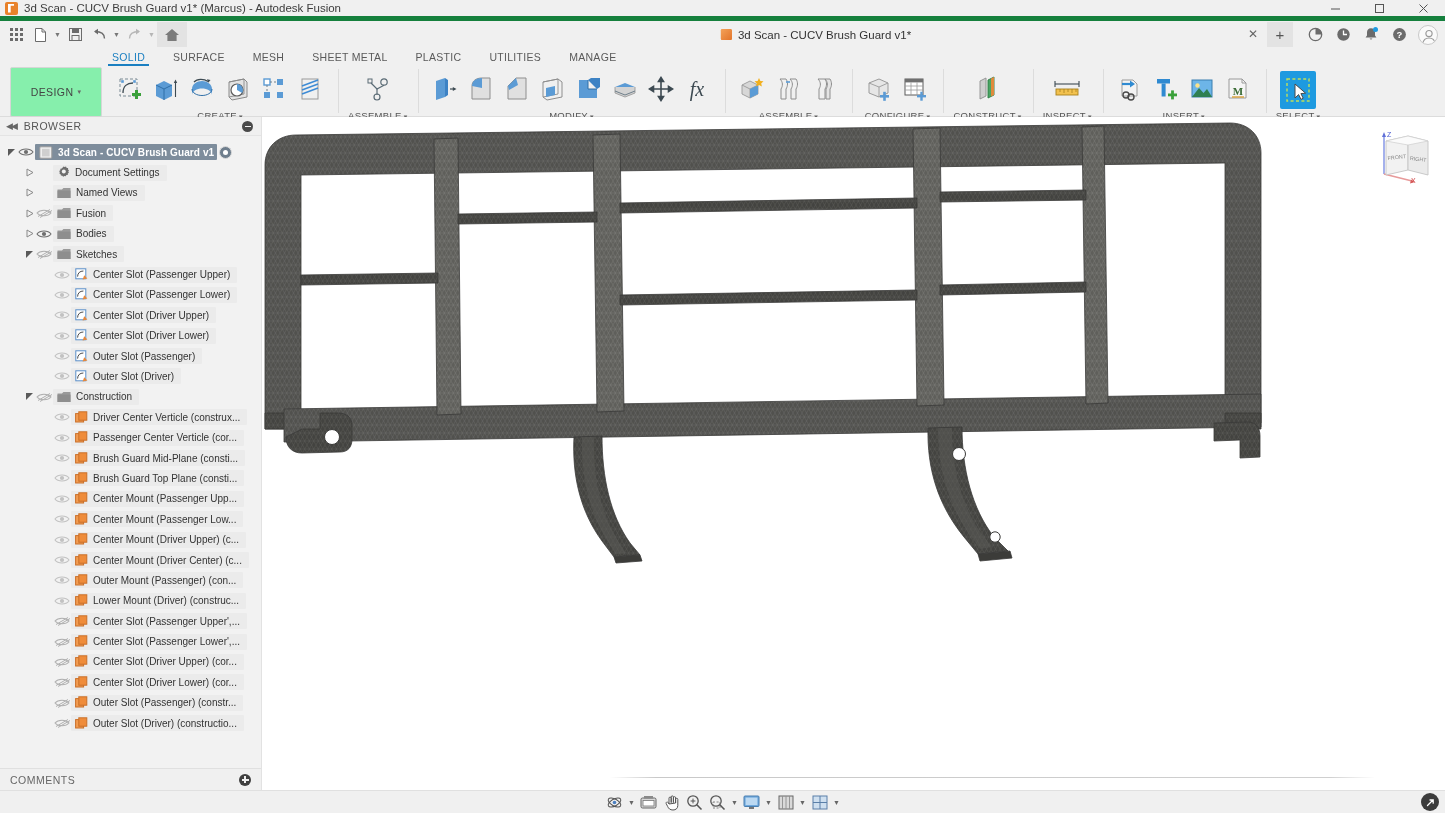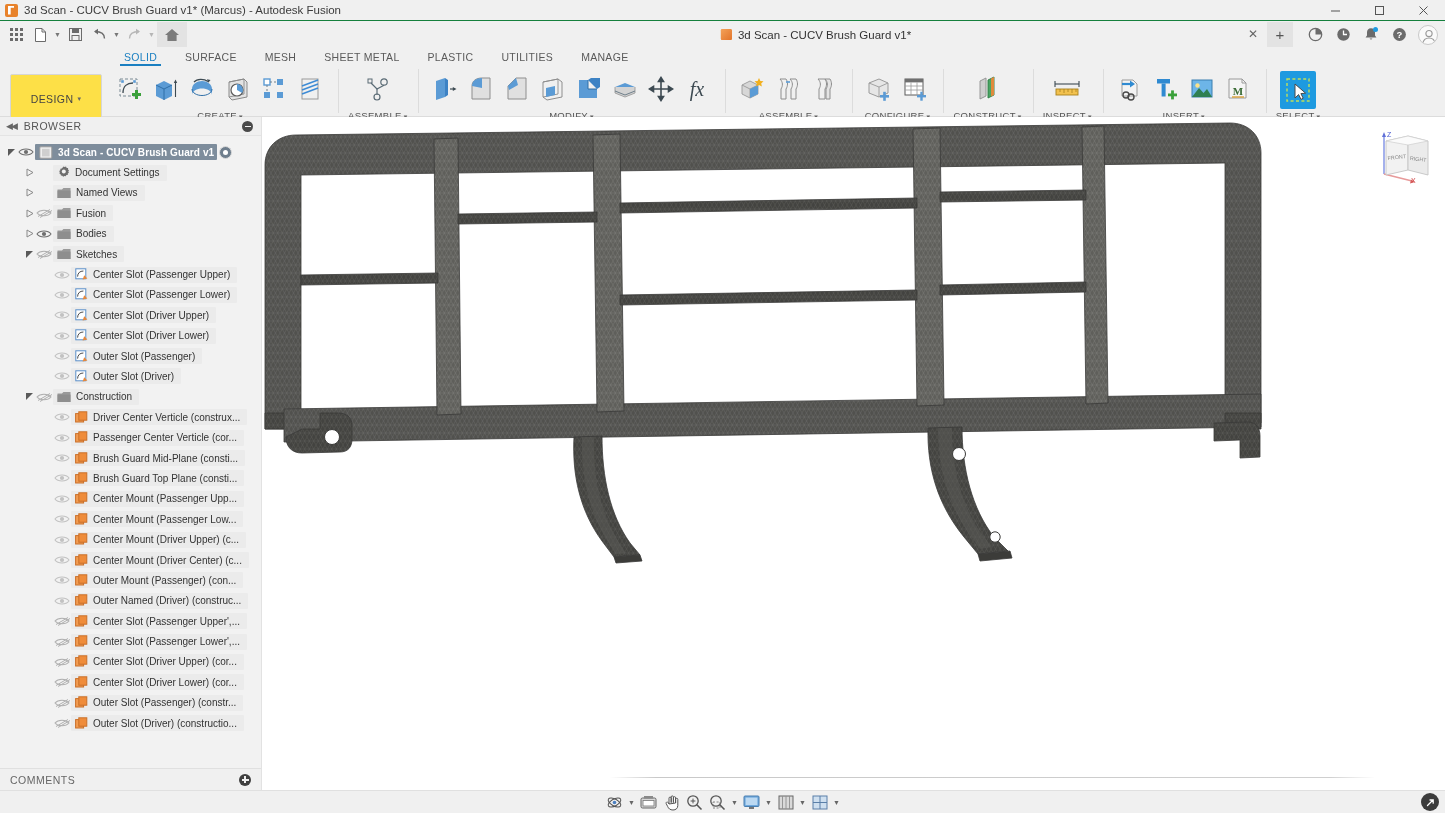--- a/index.html
+++ b/index.html
@@ -7,21 +7,21 @@
     width: 1445px; height: 813px;
     font-family: "Liberation Sans", sans-serif;
     font-size: 11px; color: #3b3b3b;
     background: #ffffff; overflow: hidden;
   }
   .app { width: 1445px; height: 813px; position: relative; display: flex; flex-direction: column; background:#f0f0f0; }
 
   
   .titlebar {
     height: 21px; background: #f0f0f0; display: flex; align-items: center;
-    border-bottom: 1px solid #15803d; flex: 0 0 21px;
+    border-bottom: 5px solid #15803d; flex: 0 0 21px;
   }
   .tb-logo {
     width: 13px; height: 13px; margin: 0 6px 0 5px; border-radius: 2px;
     background: #e8822b; position: relative; flex: 0 0 13px;
   }
   .tb-logo::after {
     content:""; position:absolute; left:3px; top:2px; width:6px; height:9px;
     background: #ffffff; clip-path: polygon(0 0,100% 0,100% 25%,45% 25%,45% 100%,0 100%);
   }
   .tb-title { font-size: 11.5px; color: #3c3c3c; white-space: nowrap; }
@@ -66,34 +66,34 @@
   .sys-icons { position: absolute; right: 4px; top: 0; height:27px; display:flex; align-items:center; }
   .sys-btn { width: 28px; height: 25px; display:flex; align-items:center; justify-content:center; position:relative; }
   .badge-dot { position:absolute; top:5px; right:7px; width:5px; height:5px; border-radius:50%; background:#1e9ae0; }
   .avatar {
     width: 20px; height: 20px; border-radius:50%; border: 1.5px solid #c8c8c8;
     background: #fafafa; margin-left: 2px; position: relative; overflow:hidden;
   }
 
   
   .ribbon { background: #f0f0f0; flex: 0 0 69px; position: relative; border-bottom: 1px solid #dcdcdc; }
-  .ribtabs { position:absolute; left: 110px; top: 0; display:flex; height: 17px; }
+  .ribtabs { position:absolute; left: 98px; top: 0; display:flex; height: 17px; }
   .ribtab {
     padding: 0 14px; font-size: 10.5px; color: #5a5a5a; letter-spacing:.3px;
     display:flex; align-items:center; height:17px; position:relative; white-space:nowrap;
   }
   .ribtab.active { color: #1a7fc1; }
   .ribtab.active::after {
     content:""; position:absolute; left:10px; right:10px; bottom:-1px; height:2px; background:#1a7fc1;
   }
   .ribbody { position:absolute; left:0; right:0; top: 17px; bottom:0; display:flex; align-items:flex-start; }
 
   .design-box {
-    width: 92px; height: 50px; margin: 9px 8px 0 10px; border: 1px solid #d6d6d6;
-    background: #fde047; display:flex; align-items:center; justify-content:center;
+    width: 92px; height: 50px; margin: 2px 8px 0 10px; border: 1px solid #d6d6d6;
+    background: #86efac; display:flex; align-items:center; justify-content:center;
     font-size: 10.5px; color:#444; letter-spacing:.4px; border-radius:2px; flex:0 0 92px;
   }
   .design-box .car { margin-left:4px; font-size:7px; color:#666; }
 
   .rgroup { display:flex; flex-direction:column; align-items:center; padding: 0 3px; position:relative; }
   .rgroup + .rgroup.sep::before {
     content:""; position:absolute; left:0; top:4px; height: 44px; width:1px; background:#dcdcdc;
   }
   .ricons { display:flex; align-items:flex-end; gap: 2px; height: 44px; padding-top:2px; }
   .ricon { width: 34px; height: 40px; display:flex; align-items:center; justify-content:center; border-radius:2px; }
@@ -1031,21 +1031,21 @@
               <svg width="16" height="12" viewBox="0 0 16 12">
                 <path d="M1 6 C4 2 12 2 15 6 C12 10 4 10 1 6 Z" fill="none" stroke="#c2c2c2" stroke-width="1.1"></path>
                 <circle cx="8" cy="6" r="2.1" fill="#c2c2c2"></circle>
               </svg>
             </span>
             <span class="tw-label">
               <svg width="13" height="13" viewBox="0 0 13 13" style="flex: 0 0 13px;">
                 <rect x="0.6" y="2.6" width="8" height="8.4" fill="#f29c52" stroke="#c9702a" stroke-width="1"></rect>
                 <rect x="3.8" y="0.8" width="8" height="8.4" fill="#ef8c3a" stroke="#c9702a" stroke-width="1"></rect>
               </svg>
-              <span class="nm">Outer Named (Driver) (construc...</span>
+              <span class="nm">Lower Mount (Driver) (construc...</span>
             </span>
           </div>
           <div class="trow">
             <span style="width: 42px; flex: 0 0 42px;"></span>
             <span class="tw-tri"></span>
             <span class="tw-eye">
               <svg width="16" height="12" viewBox="0 0 16 12">
                 <path d="M1 6 C4 2.4 12 2.4 15 6 C12 9.6 4 9.6 1 6 Z" fill="none" stroke="#b0b0b0" stroke-width="1.1"></path>
                 <g stroke="#b0b0b0" stroke-width="1">
                   <path d="M2 9.5 L14 2.5"></path>

